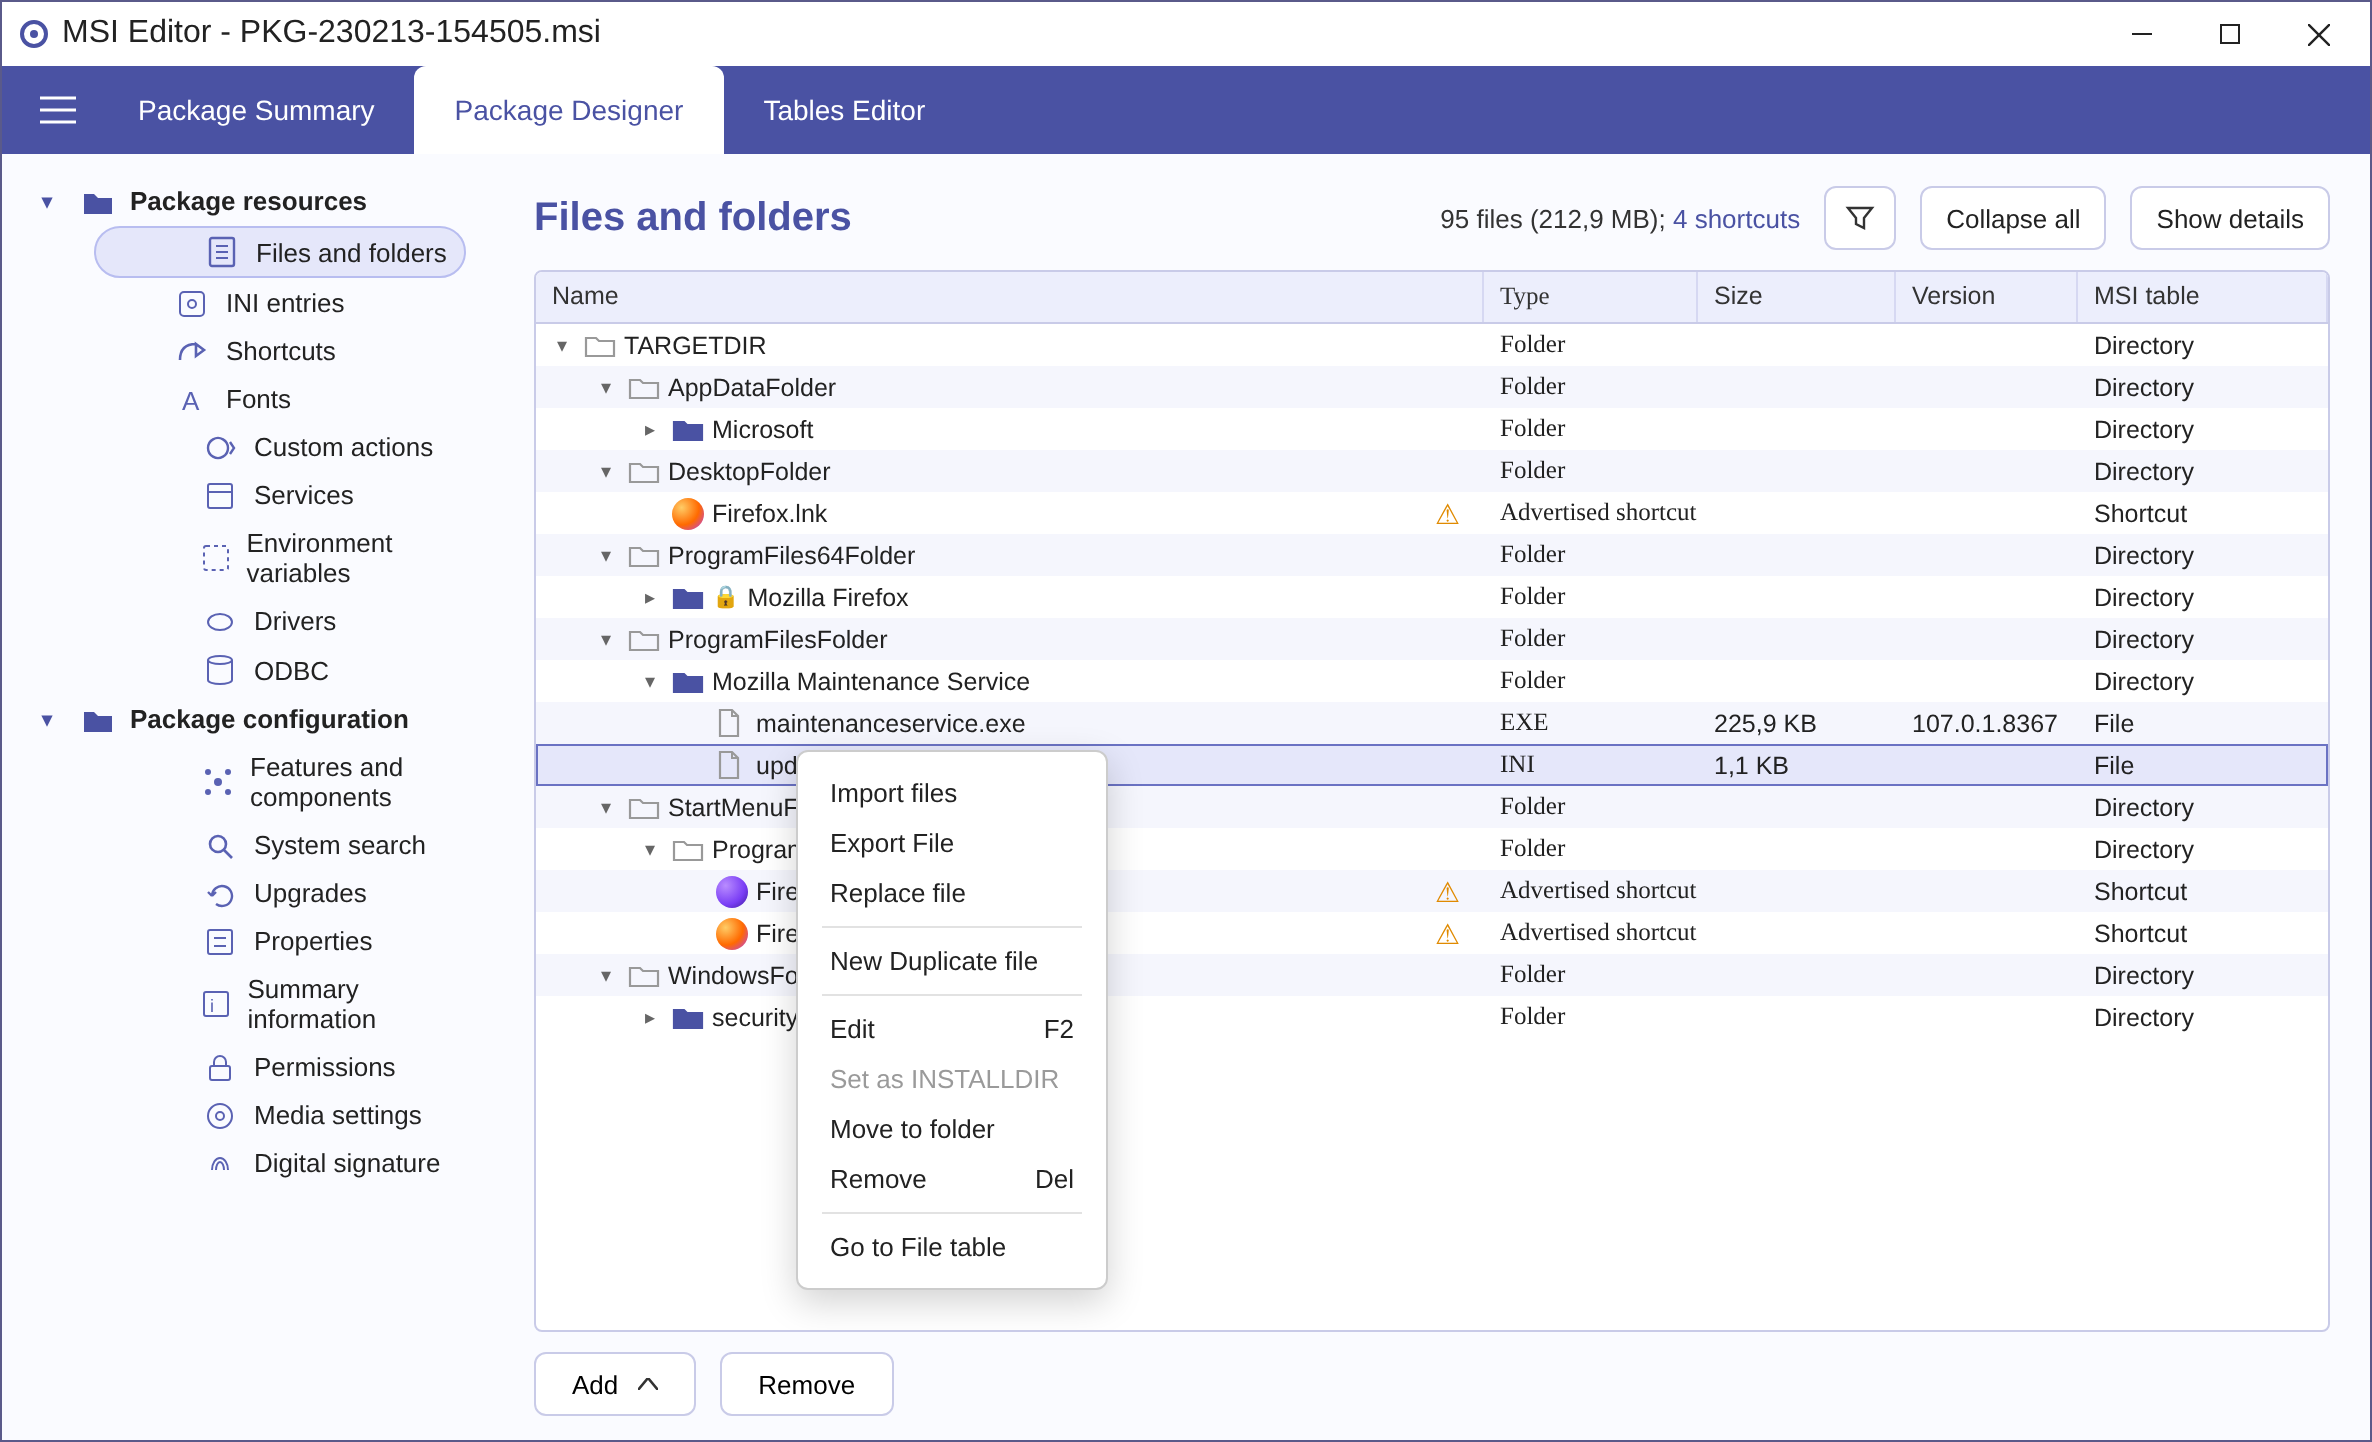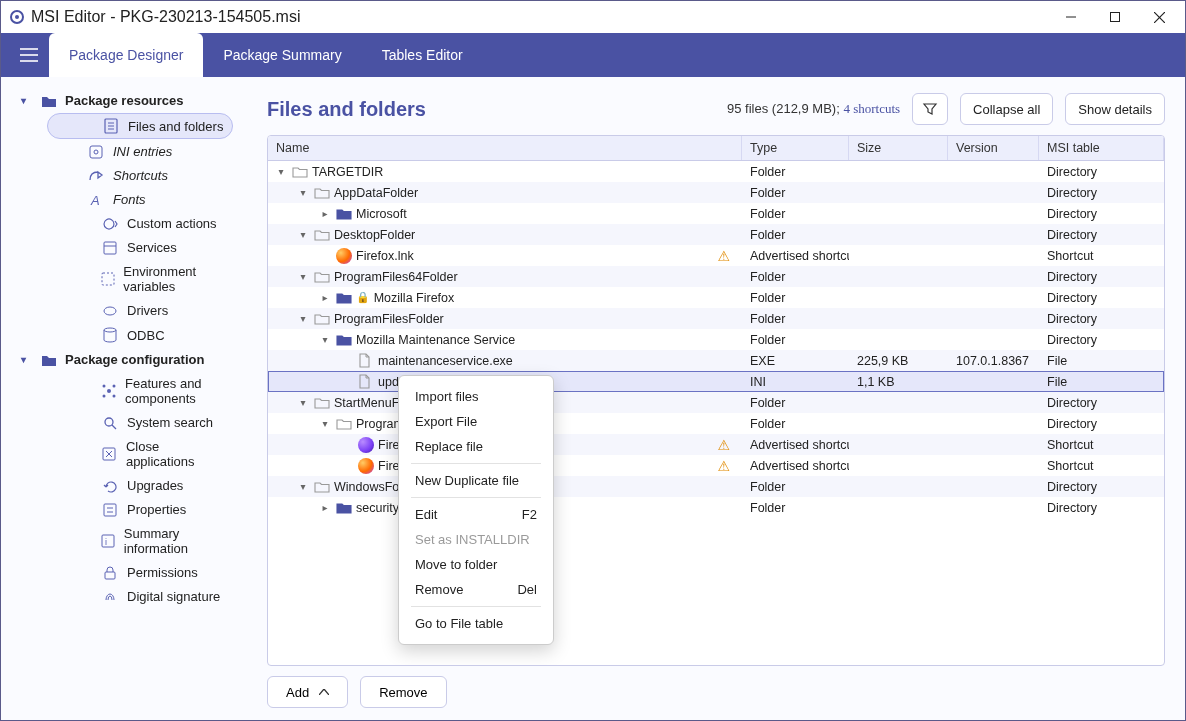--- a/index.html
+++ b/index.html
@@ -17,41 +17,41 @@
 .tab.active { background:#fff; color:#4a52a3; border-radius:6px 6px 0 0; margin-bottom:0; font-weight:500; }
 
 .body { flex:1; display:flex; background:#fafbff; min-height:0; }
 
 .sidebar { width: 246px; border-right: none; padding: 12px 4px 12px 0; overflow-y:auto; font-size:13px; color:#222; }
 .side-group { display:flex; align-items:center; gap:6px; padding:4px 4px 4px 20px; font-weight:600; cursor:pointer; }
 .side-group .chev { width:14px; color:#4a52a3; font-size:10px; }
 .side-group .folder-ic { color:#4a52a3; width:18px; display:flex;align-items:center;}
 .side-item { display:flex; align-items:center; gap:8px; padding:4px 8px 4px 54px; cursor:pointer; border-radius:14px; margin:1px 10px 1px 46px; }
 .side-item .ic { width:18px; color:#5a62b3; display:flex;align-items:center;justify-content:center; }
-.side-item.child { margin-left:66px; padding-left:20px;font-style:italic; }
+.side-item.child { margin-left:66px; padding-left:20px; }
 .side-item.selected { background:#e5e7fa; border:1px solid #b8bdf0; }
 
 .main { flex:1; display:flex; flex-direction:column; padding: 16px 20px 12px 20px; min-width:0; }
 .main-head { display:flex; align-items:center; gap:12px; margin-bottom:10px; }
 .main-title { font-size:20px; font-weight:600; color:#4a52a3; flex:0 0 auto; }
 .main-spacer { flex:1; }
 .main-stats { font-size:13px; color:#333; }
-.main-stats .link { color:#4a52a3;font-family:Liberation Serif, serif; }
+.main-stats .link { color:#4a52a3; }
 .icon-btn { height:32px; min-width:36px; border:1px solid #c9cbe8; border-radius:6px; background:#fff; display:flex;align-items:center;justify-content:center; padding:0 12px; font-size:13px; color:#222; cursor:pointer; }
 
 .tbl-wrap { flex:1; border:1px solid #c9cbe8; border-radius:4px; overflow:hidden; display:flex; flex-direction:column; min-height:0; position:relative; background:#fff; }
 .tbl-head { display:flex; background:#eceefc; border-bottom:1px solid #c9cbe8; font-size:12.5px; color:#333; font-weight:500; }
 .tbl-head .th { padding:5px 8px; border-right:1px solid #d6d8f2; }
 .tbl-body { flex:1; overflow:auto; font-size:12.5px; color:#222; }
 .row { display:flex; align-items:center; height:21px; }
 .row:nth-child(even){ background:#f5f6fd; }
 .row.selected { background:#e5e7fa; outline:1px solid #6a72c3; outline-offset:-1px; }
 .cell { padding:0 8px; overflow:hidden; white-space:nowrap; text-overflow:ellipsis; display:flex; align-items:center; gap:4px; }
 .c-name { flex:0 0 474px; }
-.c-type { flex:0 0 107px; }
+.c-type { flex:0 0 107px;font-family:Liberation Serif, serif; }
 .c-size { flex:0 0 99px; }
 .c-ver  { flex:0 0 91px; }
 .c-tbl  { flex:1; }
 .chev2 { width:14px; display:inline-flex; justify-content:center; color:#666; font-size:10px; cursor:pointer;}
 .chev2.blank { color:transparent; }
 .folder-ic2 { color:#888; display:inline-flex; width:16px; }
 .folder-ic2.blue { color:#4a52a3; }
 .file-ic { color:#888; display:inline-flex; width:16px; }
 .ff-ic { width:16px;height:16px;border-radius:50%;background:radial-gradient(circle at 30% 30%, #ffcc66, #ff6a00 55%, #b53df5 100%); display:inline-block; }
 .ff-ic.priv { background:radial-gradient(circle at 30% 30%, #b98cff, #7a3ef5 60%, #3b1a99 100%); }
@@ -99,22 +99,22 @@
   </div>
 
   <div class="ribbon">
     <div class="hamburger">
       <svg width="18" height="14">
           <line x1="0" y1="1" x2="18" y2="1" stroke="#fff" stroke-width="1.6"></line>
           <line x1="0" y1="7" x2="18" y2="7" stroke="#fff" stroke-width="1.6"></line>
           <line x1="0" y1="13" x2="18" y2="13" stroke="#fff" stroke-width="1.6"></line>
         </svg>
     </div>
+    <div class="tab">Package Summary</div>
     <div class="tab active">Package Designer</div>
-    <div class="tab">Package Summary</div>
     <div class="tab">Tables Editor</div>
   </div>
 
   <div class="body">
 
     <div class="sidebar">
       <div class="side-group">
         <span class="chev">▾</span>
         <span class="folder-ic">
             <svg width="16" height="14">
@@ -228,30 +228,20 @@
             <svg width="14" height="14">
               <circle cx="6" cy="6" r="4" fill="none" stroke="#5a62b3" stroke-width="1.3"></circle>
               <line x1="9" y1="9" x2="13" y2="13" stroke="#5a62b3" stroke-width="1.3"></line>
             </svg>
           </span>
           <span>System search</span>
         </div>
       <div class="side-item">
           <span class="ic">
             <svg width="14" height="14">
-              <rect x="1" y="1" width="12" height="12" fill="none" stroke="#5a62b3" rx="1"></rect>
-              <line x1="4" y1="4" x2="10" y2="10" stroke="#5a62b3"></line>
-              <line x1="10" y1="4" x2="4" y2="10" stroke="#5a62b3"></line>
-            </svg>
-          </span>
-          <span>Close applications</span>
-        </div>
-      <div class="side-item">
-          <span class="ic">
-            <svg width="14" height="14">
               <path d="M3 8 a5 5 0 1 1 2 4 M3 8 l-2 -2 M3 8 l2 -2" fill="none" stroke="#5a62b3" stroke-width="1.2"></path>
             </svg>
           </span>
           <span>Upgrades</span>
         </div>
       <div class="side-item">
           <span class="ic">
             <svg width="14" height="14">
               <rect x="1" y="1" width="12" height="12" fill="none" stroke="#5a62b3" rx="1"></rect>
               <line x1="4" y1="5" x2="10" y2="5" stroke="#5a62b3"></line>
@@ -270,20 +260,29 @@
           <span>Summary information</span>
         </div>
       <div class="side-item">
           <span class="ic">
             <svg width="12" height="14">
               <rect x="1" y="6" width="10" height="7" fill="none" stroke="#5a62b3" rx="1"></rect>
               <path d="M3 6 V4 a3 3 0 0 1 6 0 V6" fill="none" stroke="#5a62b3"></path>
             </svg>
           </span>
           <span>Permissions</span>
+        </div>
+      <div class="side-item">
+          <span class="ic">
+            <svg width="14" height="14">
+              <circle cx="7" cy="7" r="6" fill="none" stroke="#5a62b3"></circle>
+              <circle cx="7" cy="7" r="2" fill="none" stroke="#5a62b3"></circle>
+            </svg>
+          </span>
+          <span>Media settings</span>
         </div>
       <div class="side-item">
           <span class="ic">
             <svg width="14" height="14">
               <path d="M3 10 a4 6 0 0 1 8 0 M5 10 a2 4 0 0 1 4 0" fill="none" stroke="#5a62b3"></path>
             </svg>
           </span>
           <span>Digital signature</span>
         </div>
     </div>

